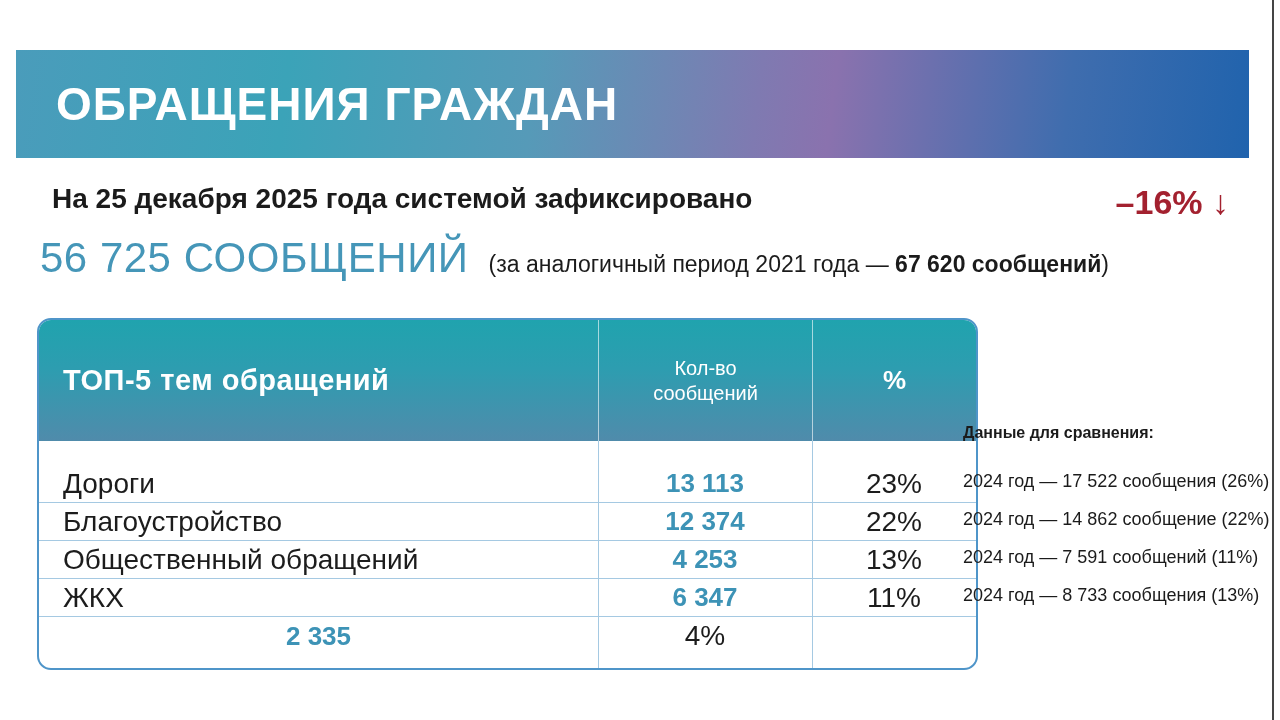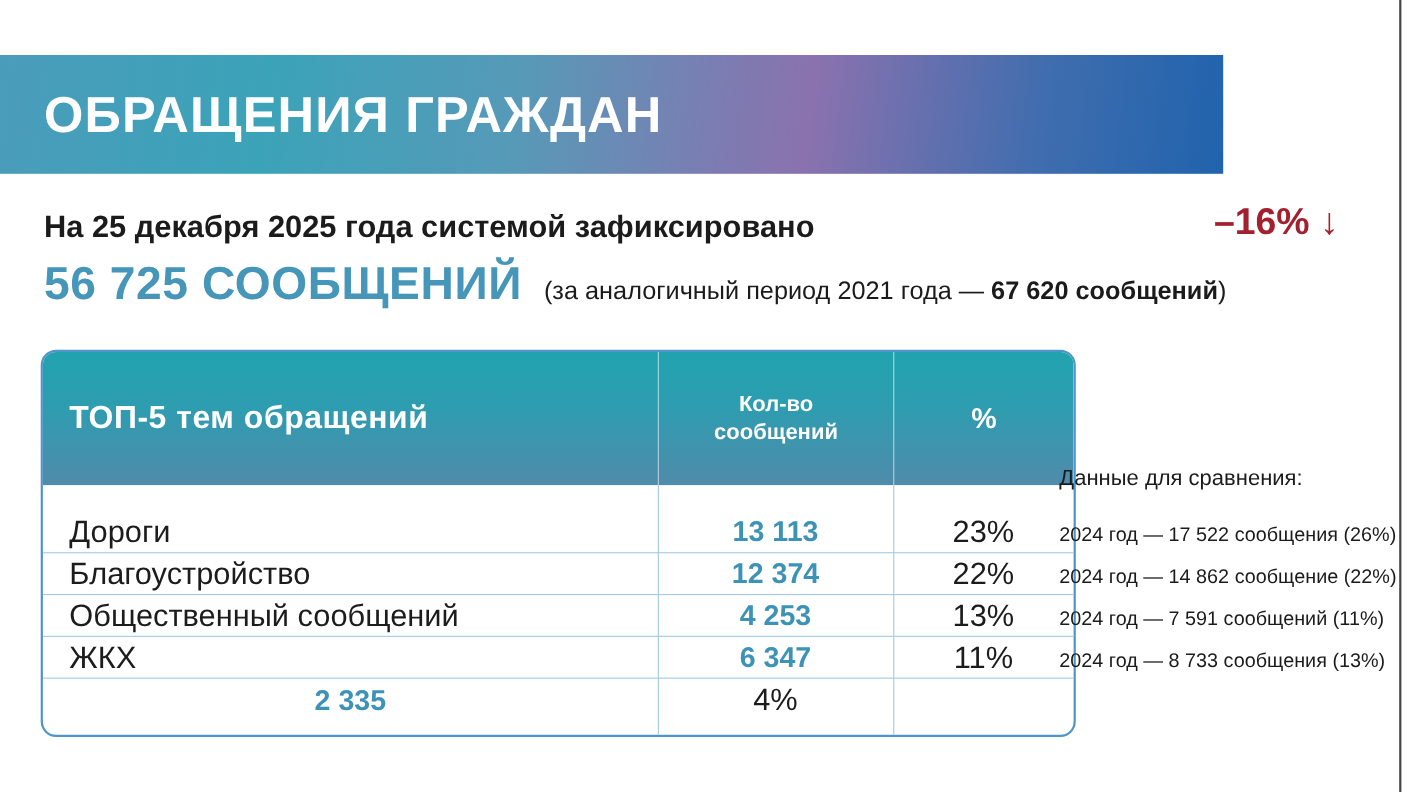--- a/index.html
+++ b/index.html
@@ -17,45 +17,45 @@
     position: absolute;
     left: 1272px; top: 0;
     width: 2px; height: 720px;
     background: #454545;
     z-index: 1;
   }
 
   
   .band {
     position: absolute;
-    left: 0; top: 50px;
-    width: 1112px; height: 108px;
+    left: 16px; top: 50px;
+    width: 1233px; height: 108px;
     background: linear-gradient(97deg,
       #4a9cbb 0%, #3ba3b8 22%, #569ab8 42%,
       #7f7ab1 60%, #8a72ae 66%, #3f6dae 85%, #2063ad 100%);
     z-index: 2;
     display: flex;
     align-items: center;
   }
   .band-title {
     padding-left: 40px;
     font-size: 46px;
     font-weight: 700;
     letter-spacing: 1px;
     color: #ffffff;
   }
 
   
   .line1 {
     position: absolute;
-    left: 40px; top: 183px;
+    left: 52px; top: 183px;
     width: 1177px;
     display: flex;
     justify-content: space-between;
-    align-items: flex-end;
+    align-items: flex-start;
     z-index: 2;
   }
   .line1-text {
     font-size: 28px;
     font-weight: 700;
     color: #1b1b1b;
   }
   .delta {
     font-size: 34px;
     font-weight: 700;
@@ -68,21 +68,21 @@
     position: absolute;
     left: 40px; top: 234px;
     width: 1177px;
     display: flex;
     align-items: baseline;
     gap: 20px;
     z-index: 2;
   }
   .total {
     font-size: 42px;
-    font-weight: 700;
+    font-weight: 400;
     letter-spacing: 0.5px;
     color: #4596b8;
     white-space: nowrap;
   }
   .paren {
     font-size: 23px;
     color: #1b1b1b;
     white-space: nowrap;
   }
   .paren b { font-weight: 700; }
@@ -113,21 +113,21 @@
   }
   .t-header .hc-topic {
     justify-content: flex-start;
     padding-left: 24px;
     font-size: 29px;
     font-weight: 700;
     letter-spacing: 0.5px;
   }
   .t-header .hc-count {
     font-size: 20px;
-    font-weight: 700;
+    font-weight: 400;
     white-space: pre-line;
     line-height: 1.25;
     border-left: 1px solid rgba(255,255,255,0.6);
   }
   .t-header .hc-pct {
     font-size: 26px;
     font-weight: 700;
     border-left: 1px solid rgba(255,255,255,0.6);
   }
   .t-body {
@@ -169,22 +169,22 @@
   }
 
   
   .comparison {
     position: absolute;
     left: 963px; top: 424px;
     width: 306px;
     z-index: 2;
   }
   .comparison-heading {
-    font-size: 20px;
-    font-weight: 400;
+    font-size: 16px;
+    font-weight: 700;
     color: #1b1b1b;
     margin-bottom: 29px;
   }
   .comparison-item {
     font-size: 18px;
     color: #1b1b1b;
     line-height: 20px;
     margin-bottom: 18px;
     white-space: nowrap;
   }
@@ -223,21 +223,21 @@
       <div class="c-topic">Дороги</div>
       <div class="c-count">13 113</div>
       <div class="c-pct">23%</div>
     </div>
     <div class="t-row">
       <div class="c-topic">Благоустройство</div>
       <div class="c-count">12 374</div>
       <div class="c-pct">22%</div>
     </div>
     <div class="t-row">
-      <div class="c-topic">Общественный сообщений</div>
+      <div class="c-topic">Общественный обращений</div>
       <div class="c-count">4 253</div>
       <div class="c-pct">13%</div>
     </div>
     <div class="t-row">
       <div class="c-topic">ЖКХ</div>
       <div class="c-count">6 347</div>
       <div class="c-pct">11%</div>
     </div>
     <div class="t-row">
       <div class="c-count">2 335</div>

